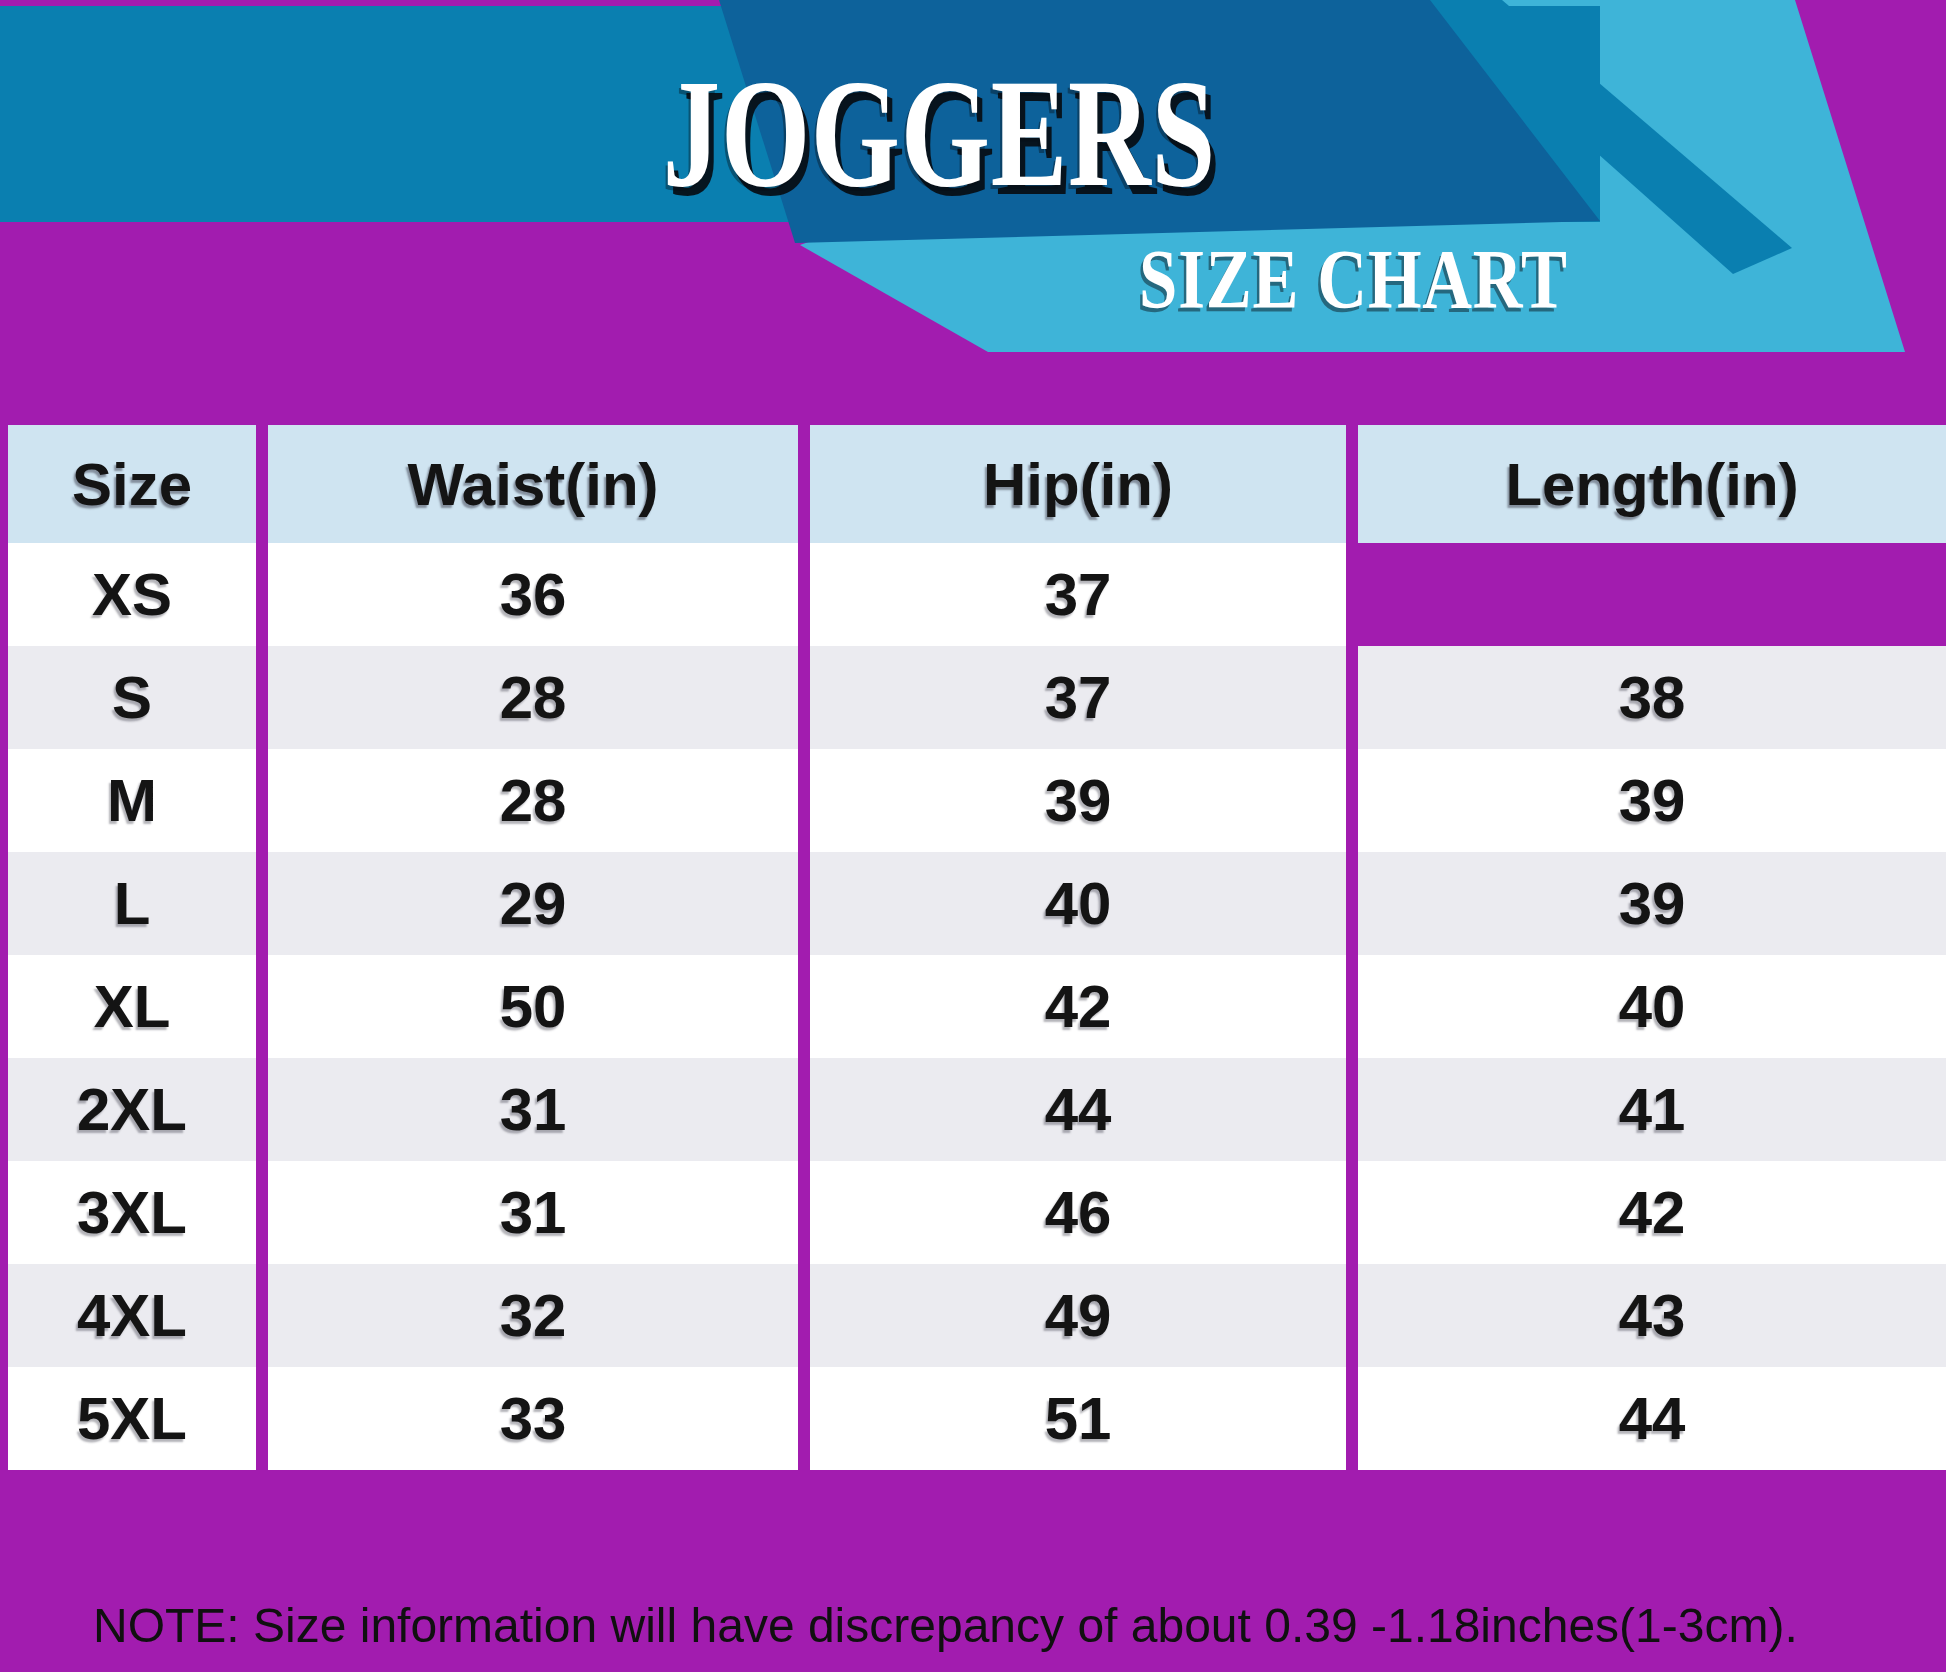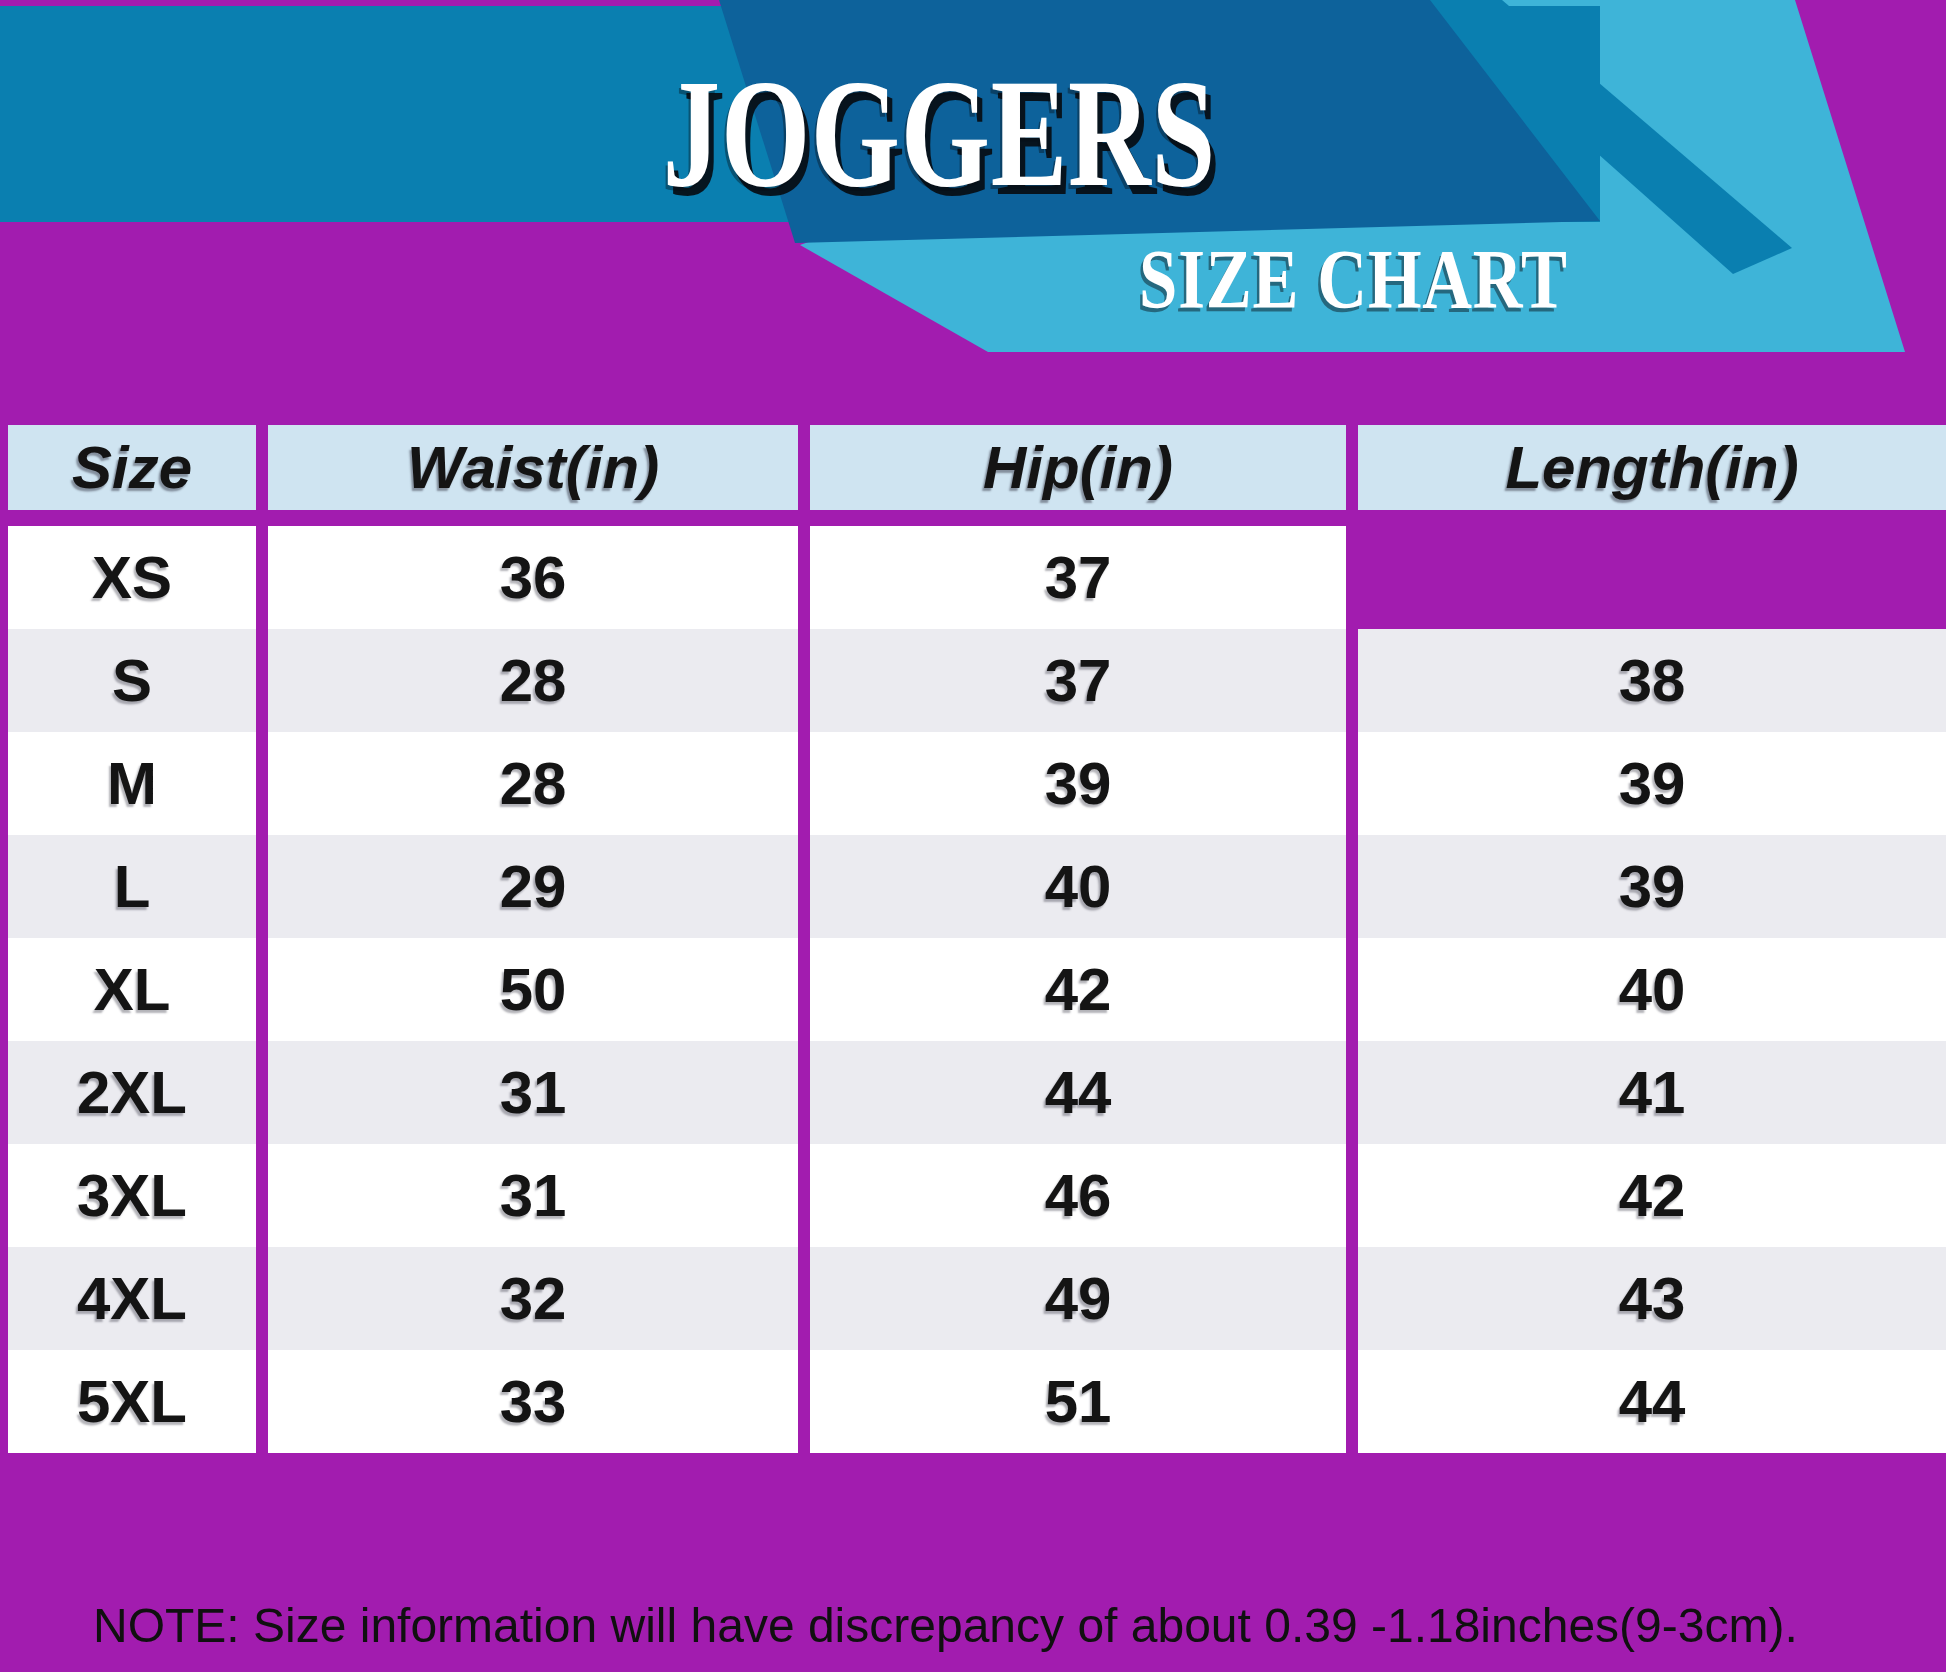--- a/index.html
+++ b/index.html
@@ -24,21 +24,21 @@
     transform:scaleX(0.82);transform-origin:50% 50%;
     text-shadow:-3px 4px 0 rgba(6,12,18,0.45);
     letter-spacing:1px;
   }
   
   #size-table{position:absolute;left:8px;top:425px;width:1938px;}
   .t-row{
     display:grid;grid-template-columns:248px 530px 536px 588px;column-gap:12px;
     height:103px;
   }
-  .t-row.head{height:85px;margin-bottom:16px;font-style:italic;}
+  .t-row.head{height:118px;margin-bottom:0;}
   .t-cell{
     display:flex;align-items:center;justify-content:center;
     font-weight:bold;font-size:60px;color:#141414;
     text-shadow:-2px 3px 2px rgba(40,40,55,0.35);
     background:#ffffff;
   }
   .head .t-cell{background:var(--header_cell);text-shadow:-2px 3px 2px rgba(40,40,55,0.45);}
   .t-row.stripe .t-cell{background:var(--stripe);}
   
   #note-line{
@@ -119,15 +119,15 @@
         </div>
         <div class="t-row">
           <div class="t-cell">5XL</div>
           <div class="t-cell">33</div>
           <div class="t-cell">51</div>
           <div class="t-cell">44</div>
         </div>
       </div>
   </div>
 
-  <div id="note-line">NOTE: Size information will have discrepancy of about 0.39 -1.18inches(9-3cm).</div>
+  <div id="note-line">NOTE: Size information will have discrepancy of about 0.39 -1.18inches(1-3cm).</div>
 
 </div>
 
 </body></html>

